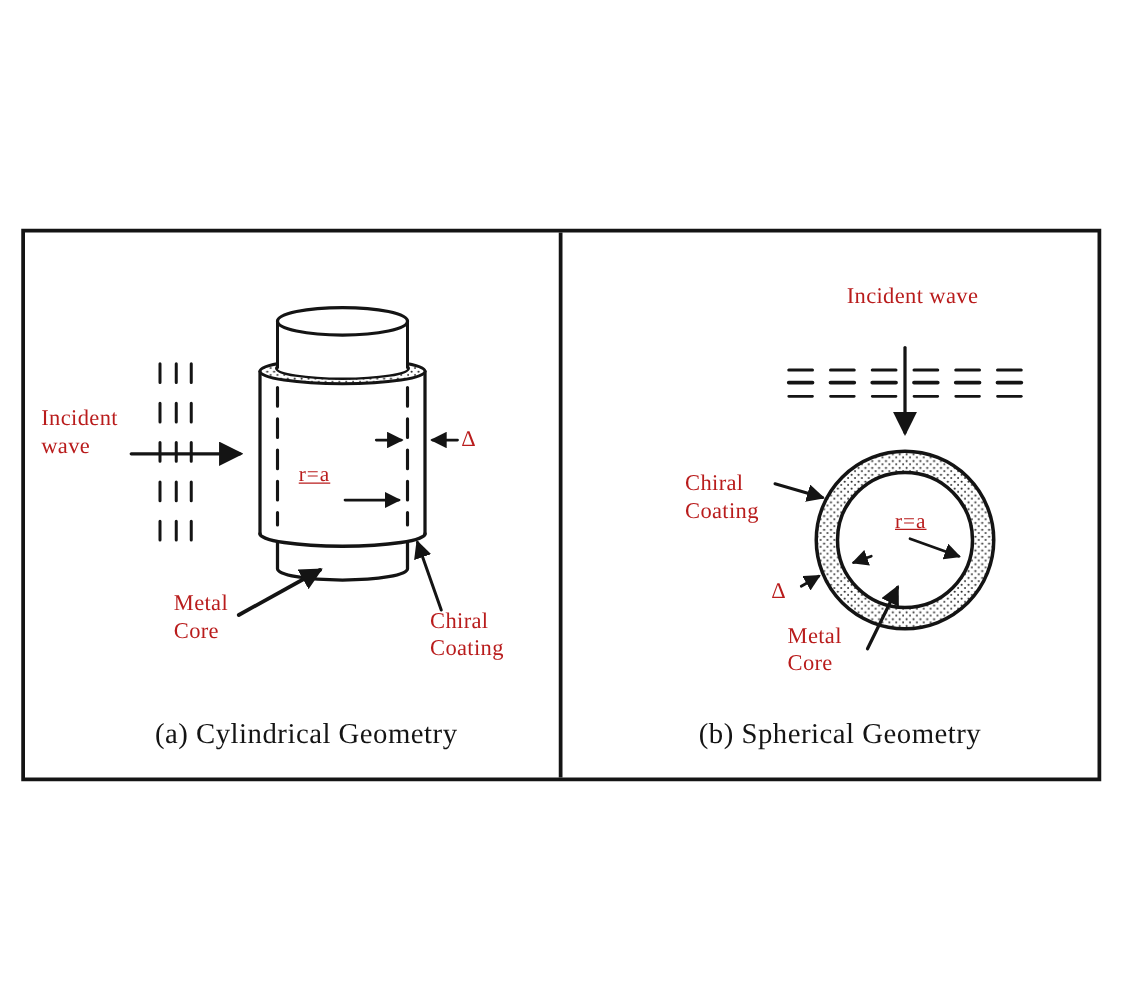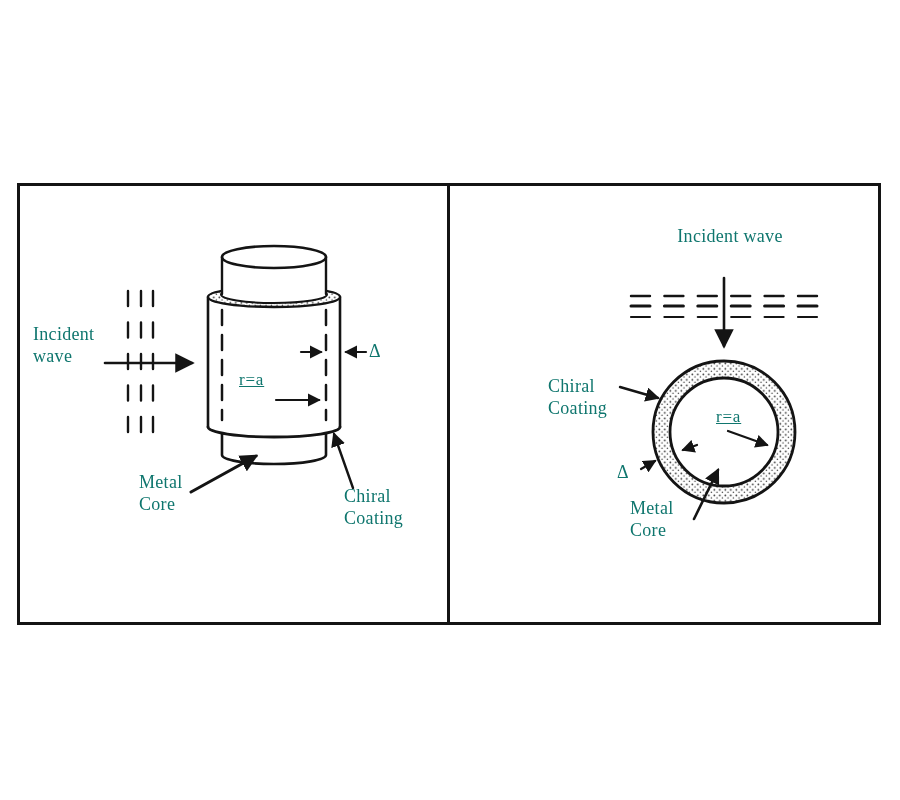--- a/index.html
+++ b/index.html
@@ -10,21 +10,21 @@
   .stage{position:absolute;left:0;top:0;width:900px;height:800px;background:#fff;}
   .frame{
     position:absolute;left:17px;top:183px;width:858px;height:436px;
     border:3px solid #141414;background:#fff;
   }
   .divider{
     position:absolute;left:427px;top:0;width:3px;height:436px;background:#141414;
   }
   .fig-svg{position:absolute;left:0;top:0;width:858px;height:436px;}
   .lbl{
-    position:absolute;font-size:18px;line-height:1.22;color:#0f766e;
+    position:absolute;font-size:18px;line-height:1.22;color:#b91c1c;
     letter-spacing:0.3px;white-space:normal;
   }
   .lbl.small{font-size:17px;letter-spacing:0.8px;text-decoration:underline;}
   .lbl.center{text-align:center;}
   .caption{
     position:absolute;top:388px;font-size:23px;letter-spacing:0.4px;
     text-align:center;color:#141414;
   }
 </style>
 </head>
@@ -100,22 +100,24 @@
         <line x1="677" y1="259" x2="663" y2="264" stroke-width="2.2" marker-end="url(#ah)"></line>
         <line x1="674" y1="333" x2="698" y2="284" stroke-width="2.6" marker-end="url(#ah)"></line>
       </g>
     </svg>
 
     <div class="lbl" style="left:13px;top:138px;width:84px;">Incident wave</div>
     <div class="lbl small" style="left:219px;top:184px;">r=a</div>
     <div class="lbl" style="left:349px;top:155px;">Δ</div>
     <div class="lbl" style="left:119px;top:286px;width:58px;">Metal Core</div>
     <div class="lbl" style="left:324px;top:300px;width:80px;">Chiral Coating</div>
+    <div class="caption" style="left:10px;width:430px;">(a) Cylindrical Geometry</div>
 
     <div class="lbl center" style="left:650px;top:40px;width:120px;">Incident wave</div>
     <div class="lbl" style="left:528px;top:190px;width:80px;">Chiral Coating</div>
     <div class="lbl small" style="left:696px;top:221px;">r=a</div>
     <div class="lbl" style="left:597px;top:276px;">Δ</div>
     <div class="lbl" style="left:610px;top:312px;width:58px;">Metal Core</div>
+    <div class="caption" style="left:437px;width:430px;">(b) Spherical Geometry</div>
 
     <div class="divider"></div>
   </div>
 </div>
 
 </body></html>

